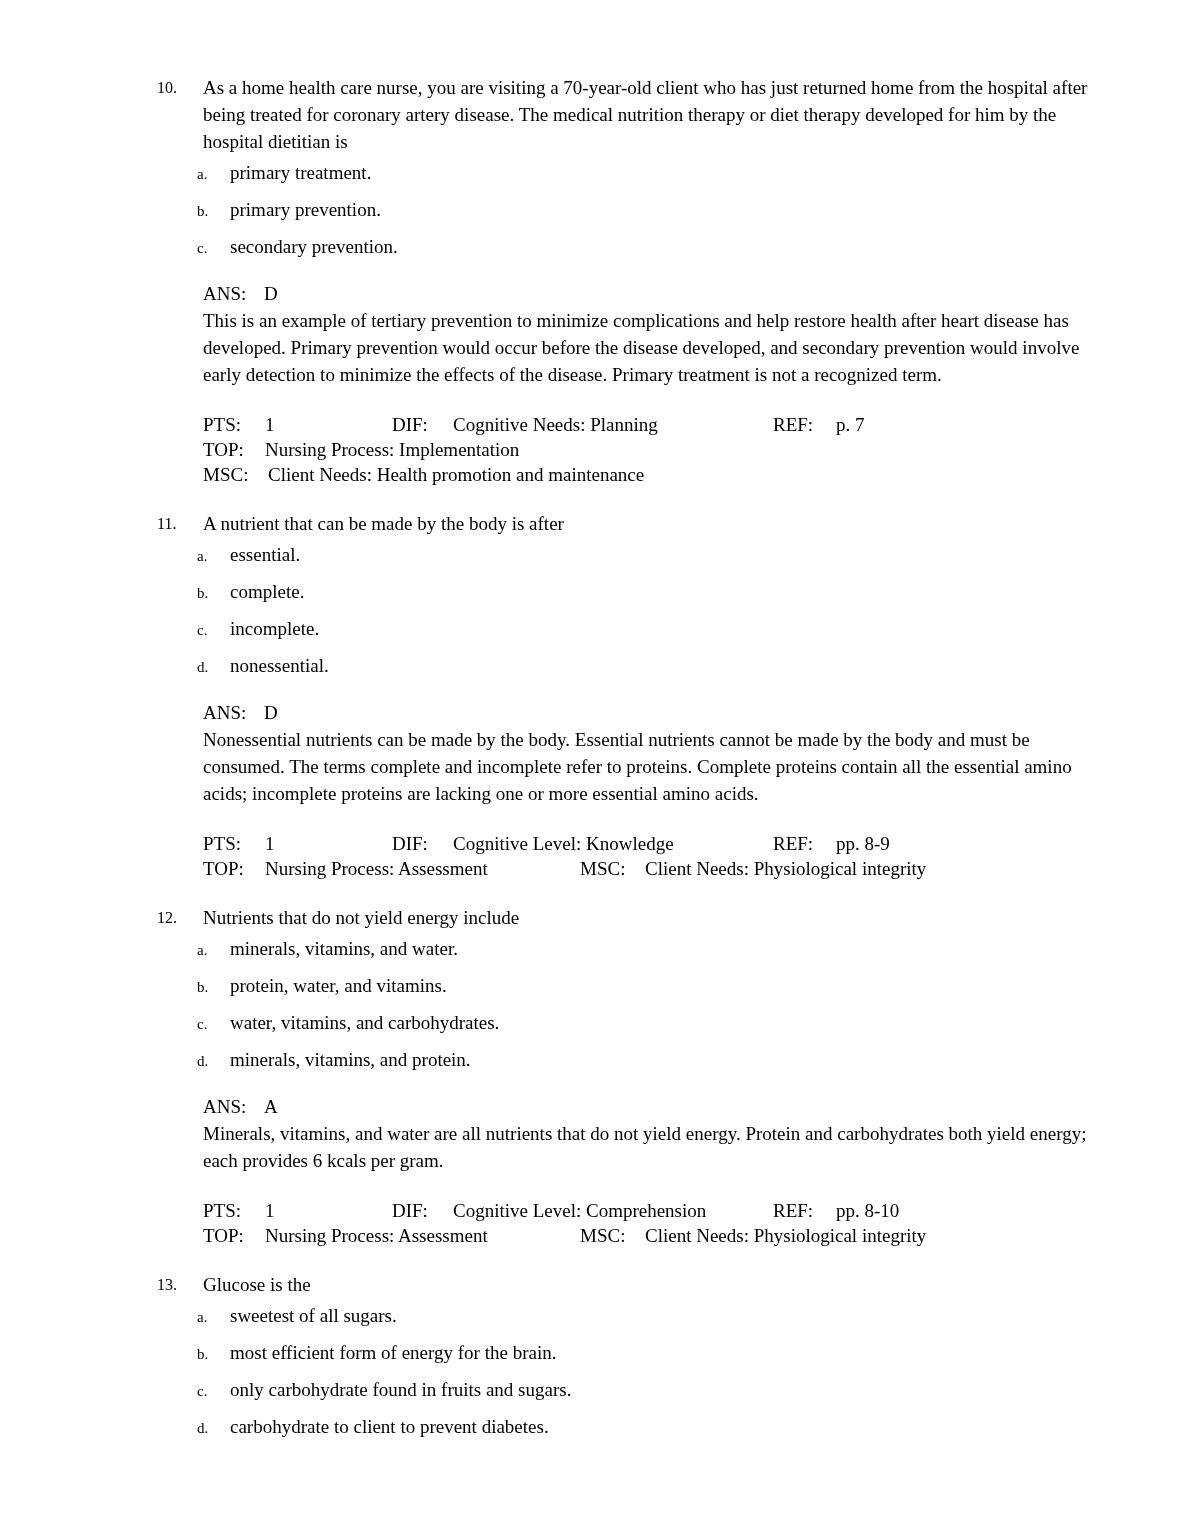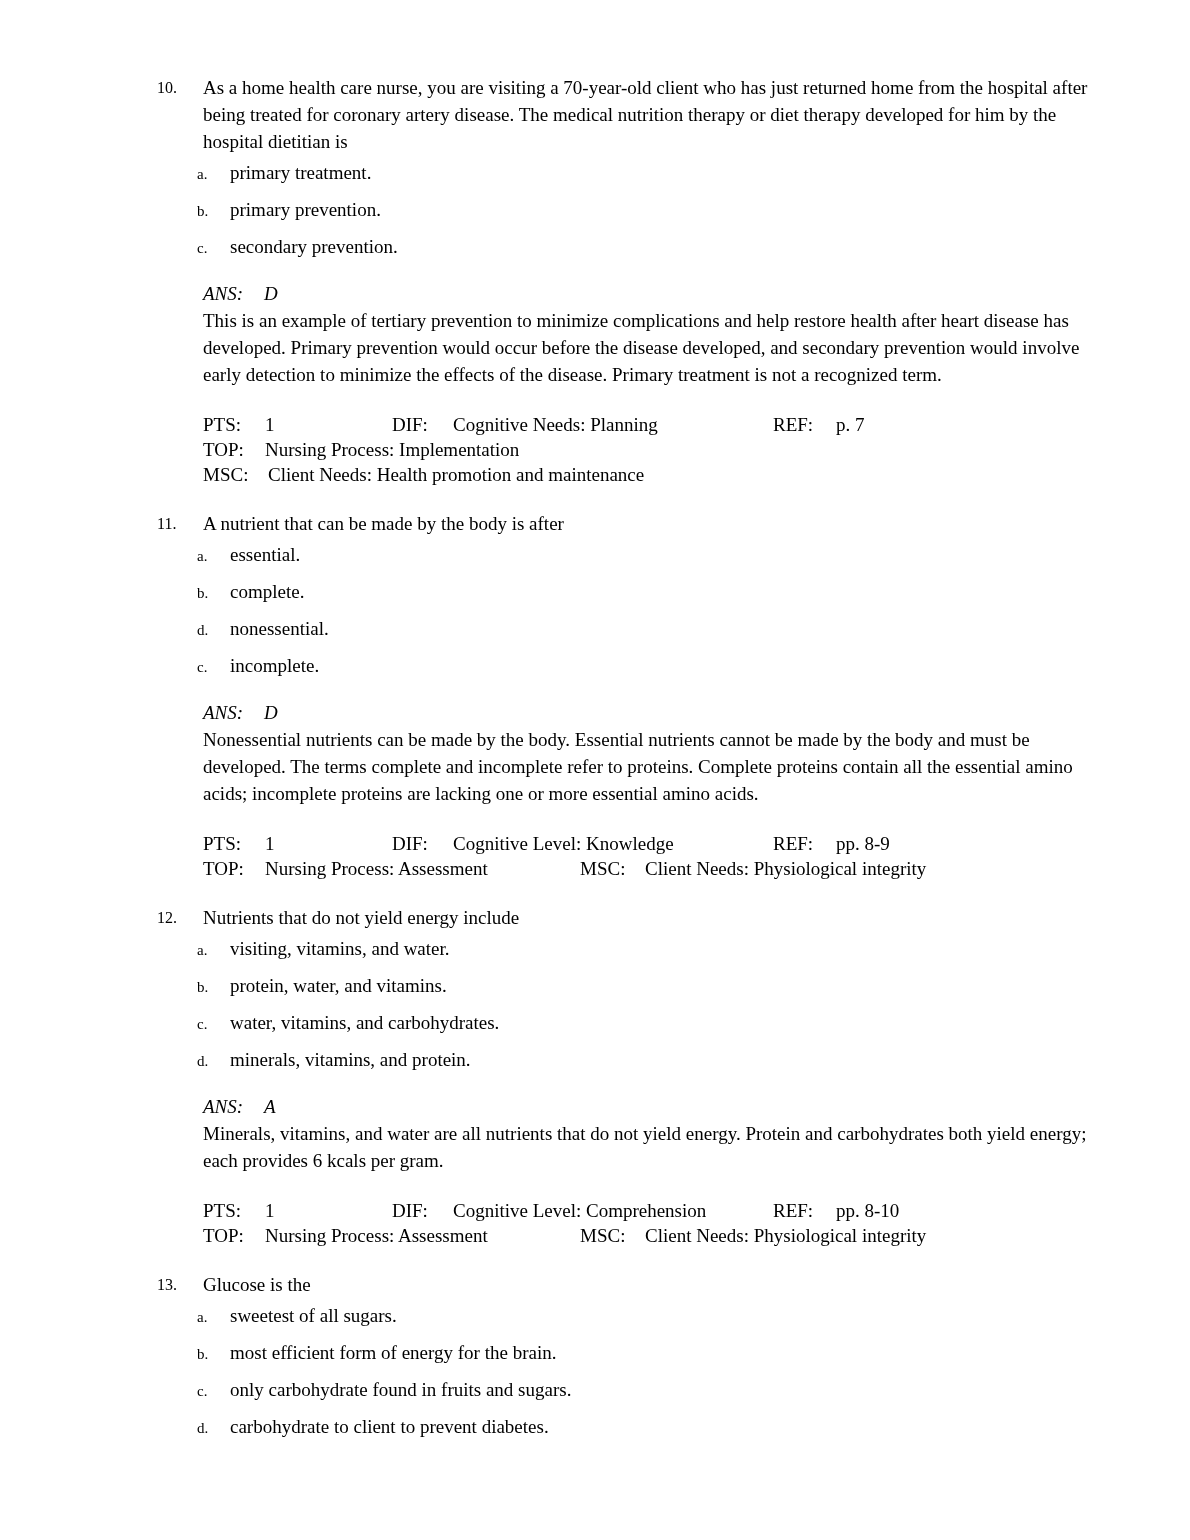--- a/index.html
+++ b/index.html
@@ -39,21 +39,21 @@
   .option { line-height: 35px; }
   .opt-letter {
     display: inline-block;
     width: 33px;
     font-size: 15px;
     vertical-align: baseline;
   }
   .opt-text { font-size: 19px; }
 
   .answer-block { margin-left: 46px; margin-top: 14px; }
-  .answer-line { line-height: 27px; font-style: italic; }
+  .answer-line { line-height: 27px; }
   .answer-label { display: inline-block; width: 61px; }
   .rationale { line-height: 27px; }
 
   .meta { margin-left: 46px; margin-top: 24px; }
   .meta-row { line-height: 25px; white-space: nowrap; }
   .meta-label { display: inline-block; }
   .meta-value { display: inline-block; }
   .ml-pts { width: 62px; }
   .ml-top { width: 62px; }
   .ml-msc { width: 65px; }
@@ -92,42 +92,42 @@
   </div>
 
   <div class="question">
     <div class="q-head">
       <span class="q-num">11.</span>
       <div class="q-stem">A nutrient that can be made by the body is after</div>
     </div>
     <div class="options">
           <div class="option"><span class="opt-letter">a.</span><span class="opt-text">essential.</span></div>
           <div class="option"><span class="opt-letter">b.</span><span class="opt-text">complete.</span></div>
+          <div class="option"><span class="opt-letter">c.</span><span class="opt-text">incomplete.</span></div>
           <div class="option"><span class="opt-letter">d.</span><span class="opt-text">nonessential.</span></div>
-          <div class="option"><span class="opt-letter">c.</span><span class="opt-text">incomplete.</span></div>
         </div>
     <div class="answer-block">
       <div class="answer-line">
         <span class="answer-label">ANS:</span><span class="answer-value">D</span>
       </div>
-      <div class="rationale">Nonessential nutrients can be made by the body. Essential nutrients cannot be made by the body and must be developed. The terms complete and incomplete refer to proteins. Complete proteins contain all the essential amino acids; incomplete proteins are lacking one or more essential amino acids.</div>
+      <div class="rationale">Nonessential nutrients can be made by the body. Essential nutrients cannot be made by the body and must be consumed. The terms complete and incomplete refer to proteins. Complete proteins contain all the essential amino acids; incomplete proteins are lacking one or more essential amino acids.</div>
     </div>
     <div class="meta">
           <div class="meta-row"><span class="meta-label ml-pts">PTS:</span><span class="meta-value mv-pts">1</span><span class="meta-label ml-dif">DIF:</span><span class="meta-value mv-dif">Cognitive Level: Knowledge</span><span class="meta-label ml-ref">REF:</span><span class="meta-value">pp. 8-9</span></div>
           <div class="meta-row"><span class="meta-label ml-top">TOP:</span><span class="meta-value mv-top">Nursing Process: Assessment</span><span class="meta-label ml-msc">MSC:</span><span class="meta-value">Client Needs: Physiological integrity</span></div>
         </div>
   </div>
 
   <div class="question">
     <div class="q-head">
       <span class="q-num">12.</span>
       <div class="q-stem">Nutrients that do not yield energy include</div>
     </div>
     <div class="options">
-          <div class="option"><span class="opt-letter">a.</span><span class="opt-text">visiting, vitamins, and water.</span></div>
+          <div class="option"><span class="opt-letter">a.</span><span class="opt-text">minerals, vitamins, and water.</span></div>
           <div class="option"><span class="opt-letter">b.</span><span class="opt-text">protein, water, and vitamins.</span></div>
           <div class="option"><span class="opt-letter">c.</span><span class="opt-text">water, vitamins, and carbohydrates.</span></div>
           <div class="option"><span class="opt-letter">d.</span><span class="opt-text">minerals, vitamins, and protein.</span></div>
         </div>
     <div class="answer-block">
       <div class="answer-line">
         <span class="answer-label">ANS:</span><span class="answer-value">A</span>
       </div>
       <div class="rationale">Minerals, vitamins, and water are all nutrients that do not yield energy. Protein and carbohydrates both yield energy; each provides 6 kcals per gram.</div>
     </div>

